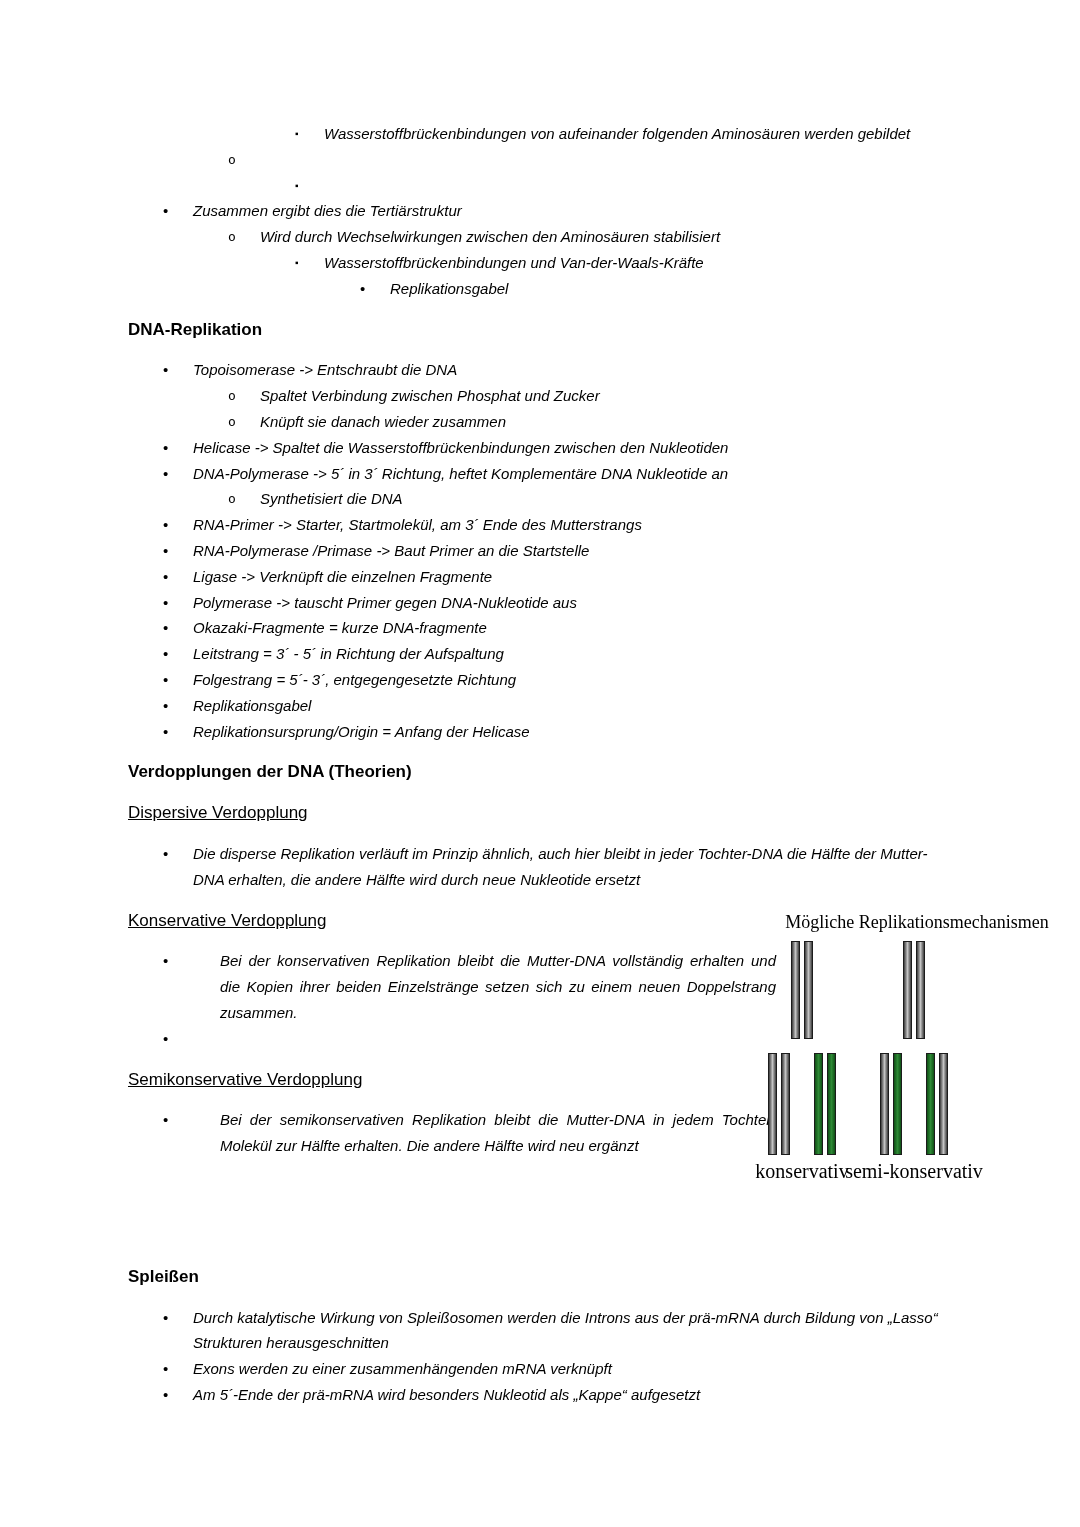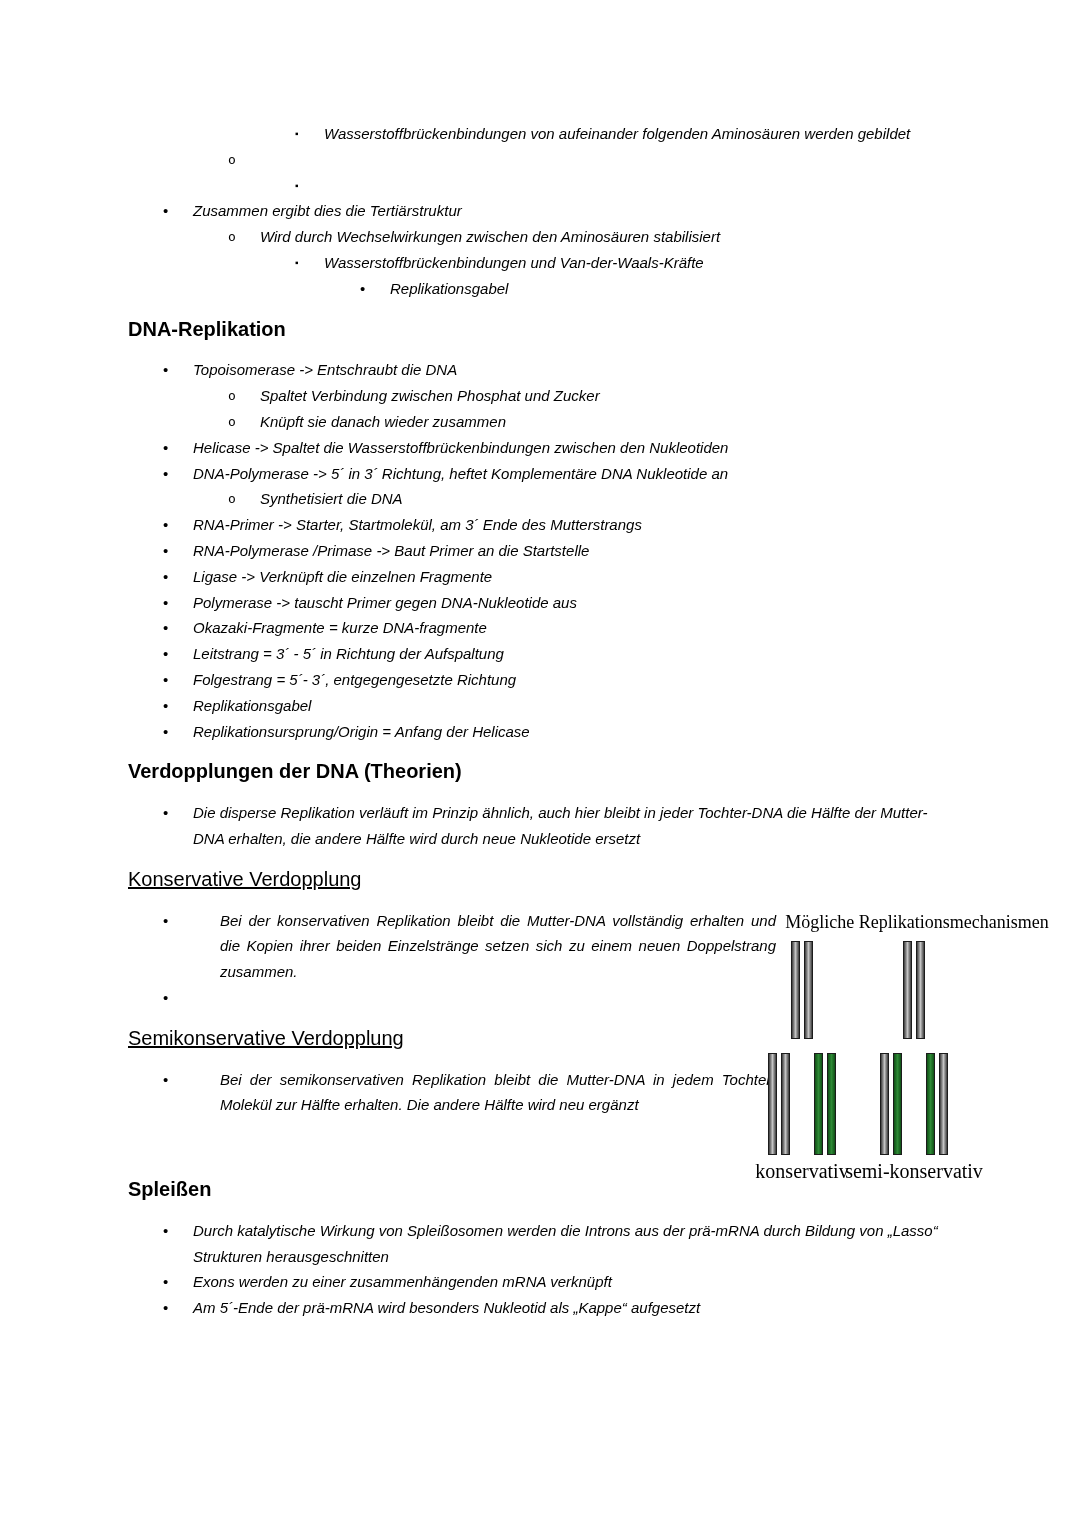--- a/index.html
+++ b/index.html
@@ -37,25 +37,25 @@
 
   .level-1 { padding-left: 65px; }  .level-1 > .marker { left: 35px; }
   .level-2 { padding-left: 132px; } .level-2 > .marker { left: 100px; }
   .level-3 { padding-left: 196px; } .level-3 > .marker { left: 167px; }
   .level-4 { padding-left: 262px; } .level-4 > .marker { left: 232px; }
 
   
   .h-bold, .h-underline {
     line-height: 25.8px;
     margin: 15px 0;
-    font-size: 20px;
+    font-size: 17px;
   }
   .h-bold { font-weight: 700; }
   .h-underline { text-decoration: underline; }
-  .extra-space { margin-top: 59px; }
+  .extra-space { margin-top: 105px; }
 
   
   .figure {
     position: absolute;
     left: 752px; top: 912px;
     width: 330px;
   }
   .fig-title {
     font-family: "Liberation Serif", serif;
     font-size: 18px;
@@ -193,20 +193,21 @@
         <div class="li level-1">
           <span class="marker m-disc">•</span>
           <span class="li-text">Replikationsgabel</span>
         </div>
         <div class="li level-1">
           <span class="marker m-disc">•</span>
           <span class="li-text">Replikationsursprung/Origin = Anfang der Helicase</span>
         </div>
       </div>
       <div class="h-bold">Verdopplungen der DNA (Theorien)</div>
+      <div class="h-underline">Dispersive Verdopplung</div>
       <div class="list">
         <div class="li level-1">
           <span class="marker m-disc">•</span>
           <span class="li-text">Die disperse Replikation verläuft im Prinzip ähnlich, auch hier bleibt in jeder Tochter-DNA die Hälfte der Mutter-DNA erhalten, die andere Hälfte wird durch neue Nukleotide ersetzt</span>
         </div>
       </div>
       <div class="h-underline">Konservative Verdopplung</div>
       <div class="list">
         <div class="li level-1 justify narrow">
           <span class="marker m-disc">•</span>

